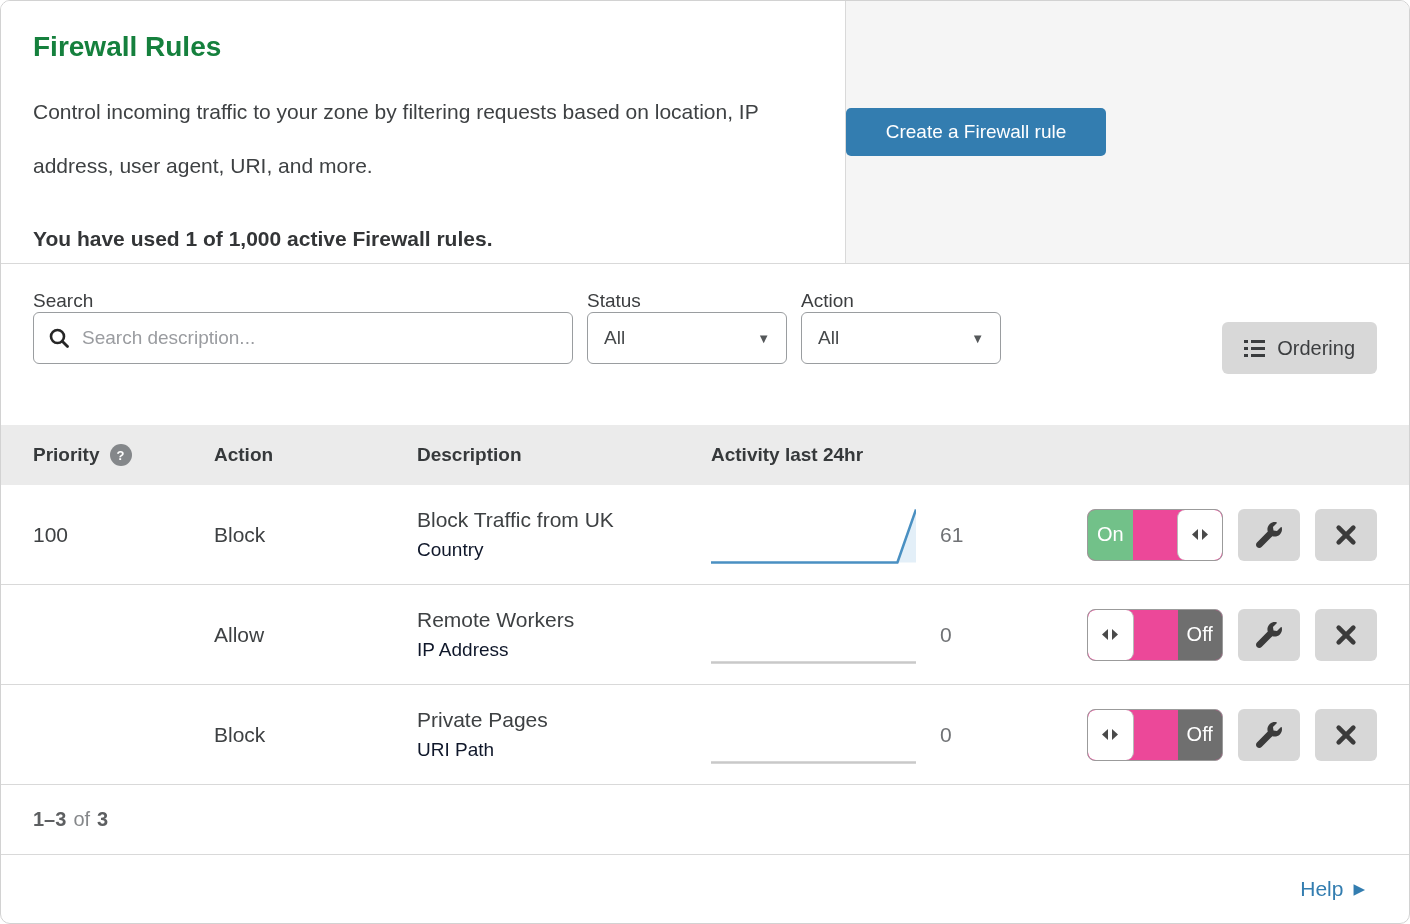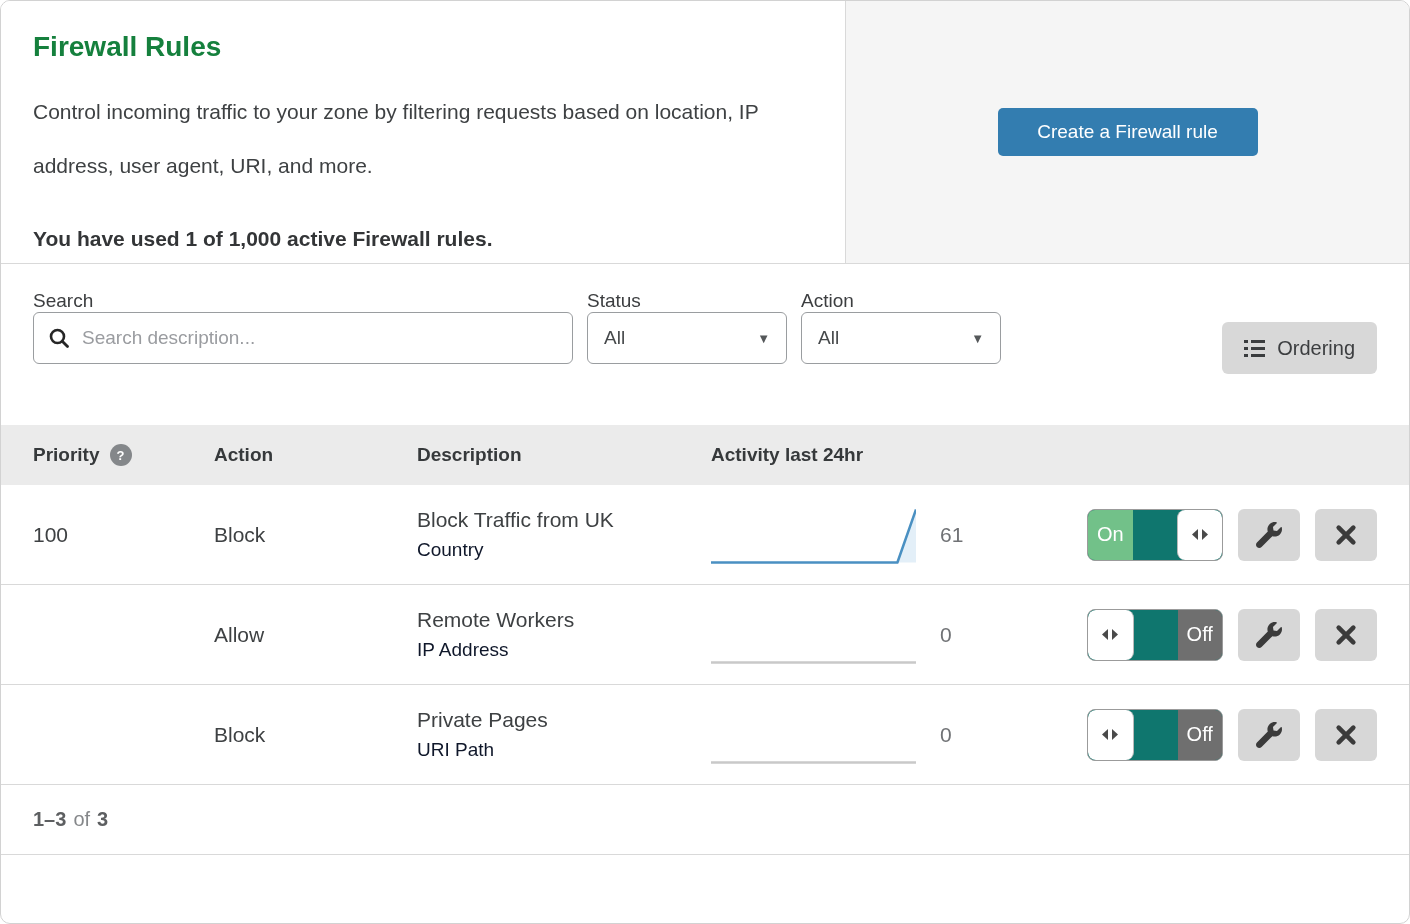--- a/index.html
+++ b/index.html
@@ -7,21 +7,21 @@
   body{font-family:"Liberation Sans","DejaVu Sans",sans-serif;color:#3e4143;}
 
   .card{width:1410px;height:924px;border:1px solid #d2d2d2;border-radius:10px;overflow:hidden;background:#fff;}
 
   
   .top{display:flex;height:263px;border-bottom:1px solid #d9d9d9;}
   .top-left{width:844px;padding:30px 32px;background:#fff;}
   .page-title{margin:0 0 22px 0;font-size:28px;font-weight:700;color:#15803d;}
   .page-desc{margin:0;font-size:21px;line-height:54px;color:#3e4143;max-width:770px;}
   .usage-note{margin:34px 0 0 0;font-size:21px;font-weight:700;color:#333537;}
-  .top-right{flex:1;background:#f5f5f5;border-left:1px solid #d9d9d9;display:flex;align-items:center;justify-content:center;}
+  .top-right{flex:1;background:#f5f5f5;border-left:1px solid #d9d9d9;display:flex;align-items:center;justify-content:flex-start;}
   .btn-primary{min-width:260px;height:48px;padding:0 26px;border:none;border-radius:5px;background:var(--accent_blue,#337db0);color:#fff;font-size:19px;font-family:inherit;cursor:pointer;}
 
   
   .filters{height:161px;padding:26px 32px 0 32px;display:flex;align-items:flex-start;}
   .filter-group{margin-right:14px;}
   .filter-label{display:block;font-size:19px;color:#3c3e40;}
   .search-box{width:540px;height:52px;border:1px solid #9a9da0;border-radius:6px;display:flex;align-items:center;padding:0 14px;background:#fff;}
   .search-box input{border:none;outline:none;flex:1;font-size:19px;font-family:inherit;color:#3e4143;margin-left:10px;background:transparent;}
   .search-box input::placeholder{color:#9a9ca0;}
   .select{width:200px;height:52px;border:1px solid #9a9da0;border-radius:6px;display:flex;align-items:center;justify-content:space-between;padding:0 16px;font-size:19px;color:#46494b;background:#fff;cursor:pointer;gap:44px;}
@@ -41,21 +41,21 @@
   .spark-svg{display:block;width:205px;height:58px;}
   .spark-line{stroke-width:2.5;stroke-linejoin:round;fill:none;}
   .row-on .spark-line{stroke:var(--sparkline_blue,#4a90c2);}
   .row-off .spark-line{stroke:#c9c9c9;}
   .row-on .spark-fill{fill:#e3eff8;}
   .row-off .spark-fill{fill:none;}
   .cell-count{font-size:21px;color:#707275;padding-left:14px;}
   .cell-controls{display:flex;align-items:center;justify-content:flex-end;gap:15px;}
 
   
-  .toggle{width:136px;height:52px;border:1px solid #9b9b9b;border-radius:8px;overflow:hidden;display:flex;cursor:pointer;background:#0f766e;gap:44px;}
+  .toggle{width:136px;height:52px;border:1px solid #9b9b9b;border-radius:8px;overflow:hidden;display:flex;cursor:pointer;background:#ec4899;gap:44px;}
   .seg{flex:1;display:flex;align-items:center;justify-content:center;font-size:20px;}
   .toggle.on .label-seg{order:1;background:var(--toggle_on_green,#72c189);color:#fff;}
   .toggle.on .handle-seg{order:2;background:#fff;border-left:1px solid #b9b9b9;border-radius:8px;}
   .toggle.off .handle-seg{order:1;background:#fff;border-right:1px solid #b9b9b9;border-radius:8px;}
   .toggle.off .label-seg{order:2;background:var(--toggle_off_gray,#6f6f6f);color:#fff;}
 
   .icon-btn{width:62px;height:52px;border:none;border-radius:6px;background:#d7d7d7;display:flex;align-items:center;justify-content:center;cursor:pointer;}
 
   
   .pagination{height:70px;display:flex;align-items:center;padding:0 32px;border-bottom:1px solid #d9d9d9;font-size:20px;color:#85878a;gap:7px;}
@@ -247,14 +247,20 @@
       </button>
     </div>
   </div>
 
   <div class="pagination">
     <span class="bold">1–3</span>
     <span>of</span>
     <span class="bold">3</span>
   </div>
 
+  <div class="footerbar">
+    <a class="help-link">
+      <span>Help</span>
+      <span class="help-arrow">▶</span>
+    </a>
+  </div>
 
 </div>
 
 </body></html>

